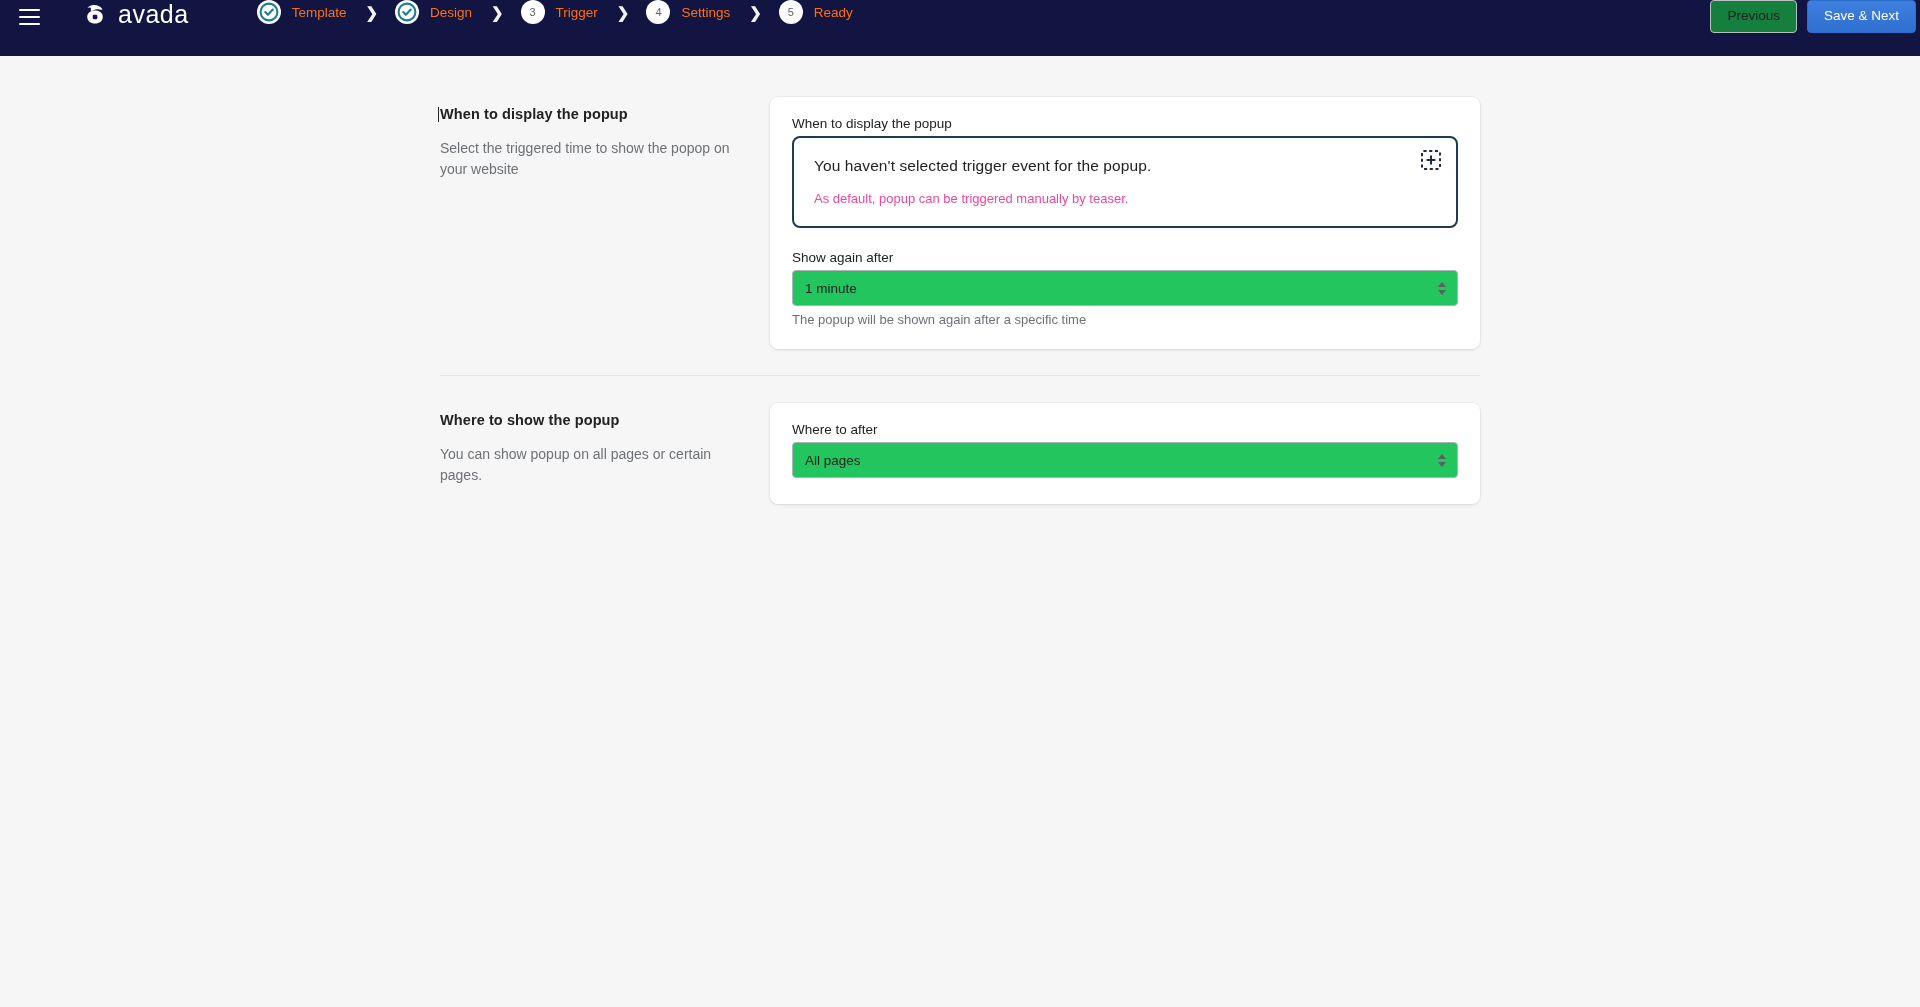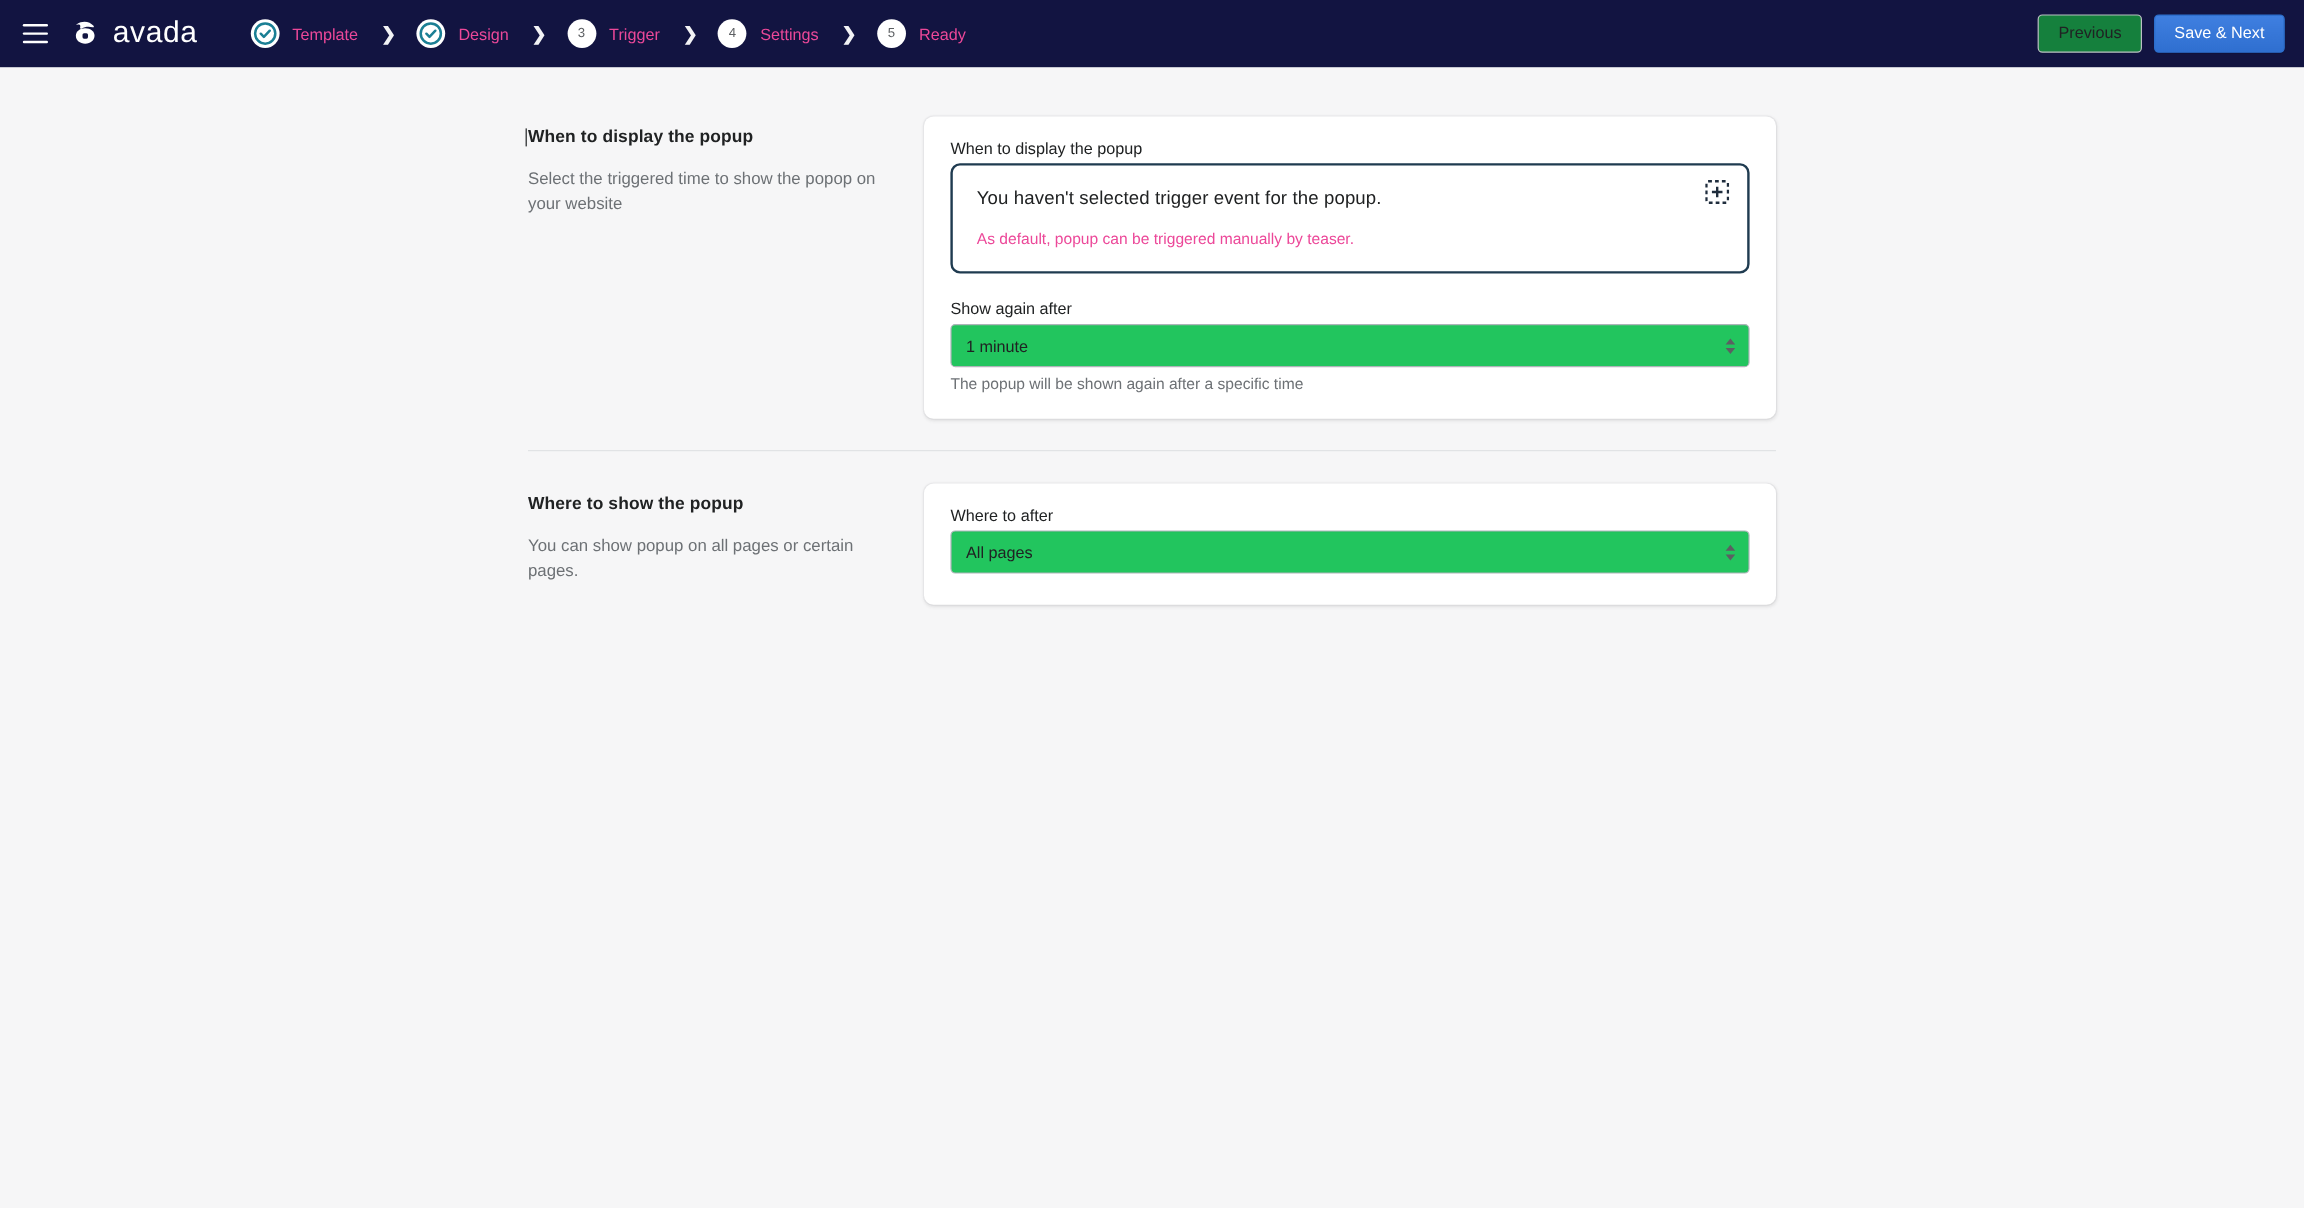--- a/index.html
+++ b/index.html
@@ -10,23 +10,24 @@
     background: #f6f6f7;
     font-family: "Liberation Sans", sans-serif;
     -webkit-font-smoothing: antialiased;
   }
 
   
   .topbar {
     height: 56px;
     background: #121441;
     display: flex;
-    align-items: center;
-    padding: 0 16px 0 12px;
+    align-items: flex-start;
+    padding: 0 4px 0 12px;
     position: relative;
+    gap: 24px;
   }
   .hamburger {
     width: 34px; height: 34px;
     display: flex; flex-direction: column;
     justify-content: center; align-items: center;
     gap: 5px;
     cursor: pointer;
     margin-right: 10px;
   }
   .hamburger span {
@@ -59,21 +60,21 @@
     border-radius: 50%;
     background: #ffffff;
     display: flex; align-items: center; justify-content: center;
     font-size: 11px;
     color: #5c5f62;
     flex: none;
   }
   .step-badge.done { background: #ffffff; }
   .step-badge.done svg { display: block; }
   .step-label {
-    color: #ec4899;
+    color: #f97316;
     font-size: 13.5px;
     margin-left: 11px;
     white-space: nowrap;
   }
   .step-sep {
     color: #ffffff;
     font-size: 15px;
     margin: 0 17px 0 19px;
     font-weight: 700;
     opacity: .95;

